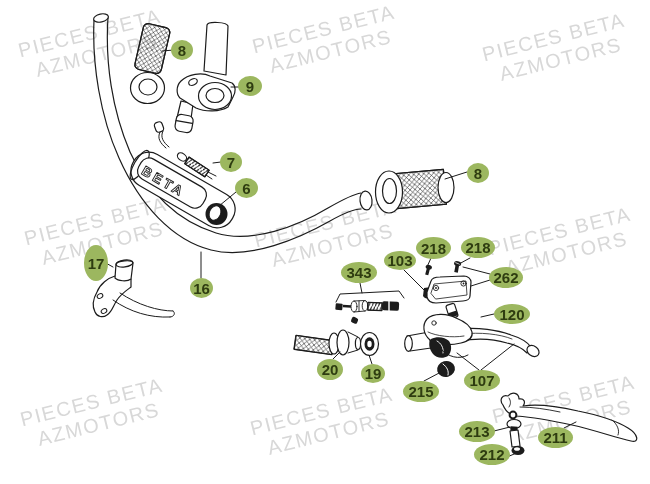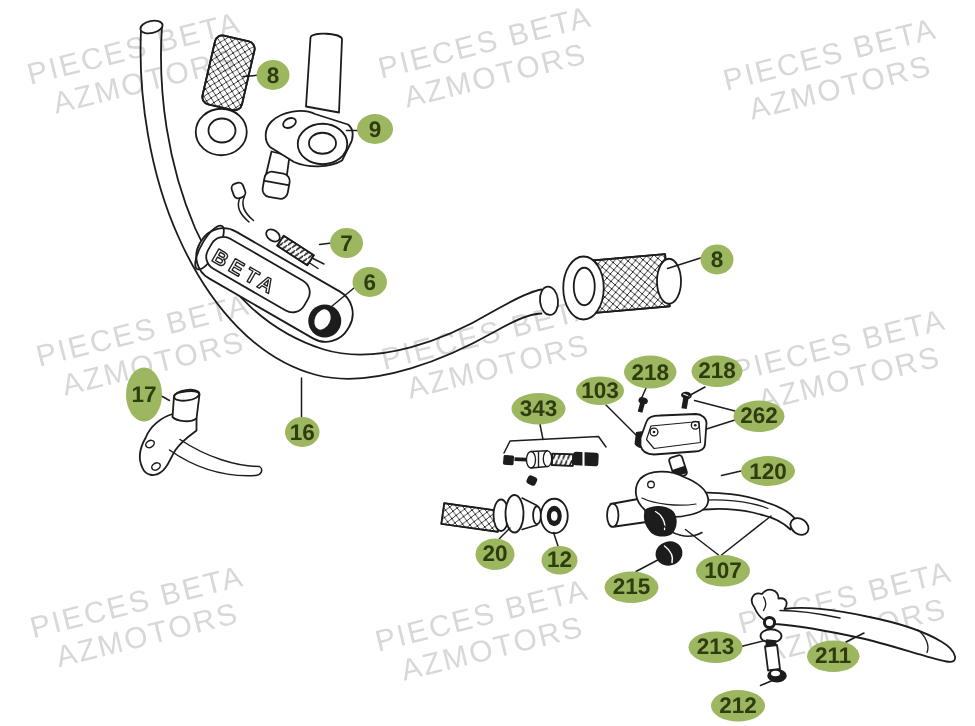--- a/index.html
+++ b/index.html
@@ -259,18 +259,18 @@
   <div class="co" style="left:190px;top:278px;width:23px;height:20px">16</div>
   <div class="co" style="left:341px;top:262px;width:36px;height:21px">343</div>
   <div class="co" style="left:384px;top:251px;width:32px;height:19px">103</div>
   <div class="co" style="left:416px;top:237px;width:35px;height:22px">218</div>
   <div class="co" style="left:461px;top:237px;width:34px;height:21px">218</div>
   <div class="co" style="left:489px;top:267px;width:34px;height:21px">262</div>
   <div class="co" style="left:494px;top:304px;width:36px;height:20px">120</div>
   <div class="co" style="left:464px;top:370px;width:36px;height:21px">107</div>
   <div class="co" style="left:403px;top:381px;width:36px;height:21px">215</div>
   <div class="co" style="left:317px;top:359px;width:26px;height:21px">20</div>
-  <div class="co" style="left:361px;top:364px;width:24px;height:19px">12</div>
+  <div class="co" style="left:361px;top:364px;width:24px;height:19px">19</div>
   <div class="co" style="left:459px;top:421px;width:36px;height:21px">213</div>
   <div class="co" style="left:538px;top:427px;width:35px;height:21px">211</div>
-  <div class="co" style="left:474px;top:460px;width:36px;height:21px">212</div>
+  <div class="co" style="left:474px;top:444px;width:36px;height:21px">212</div>
 
 </div>
 
 </body></html>

